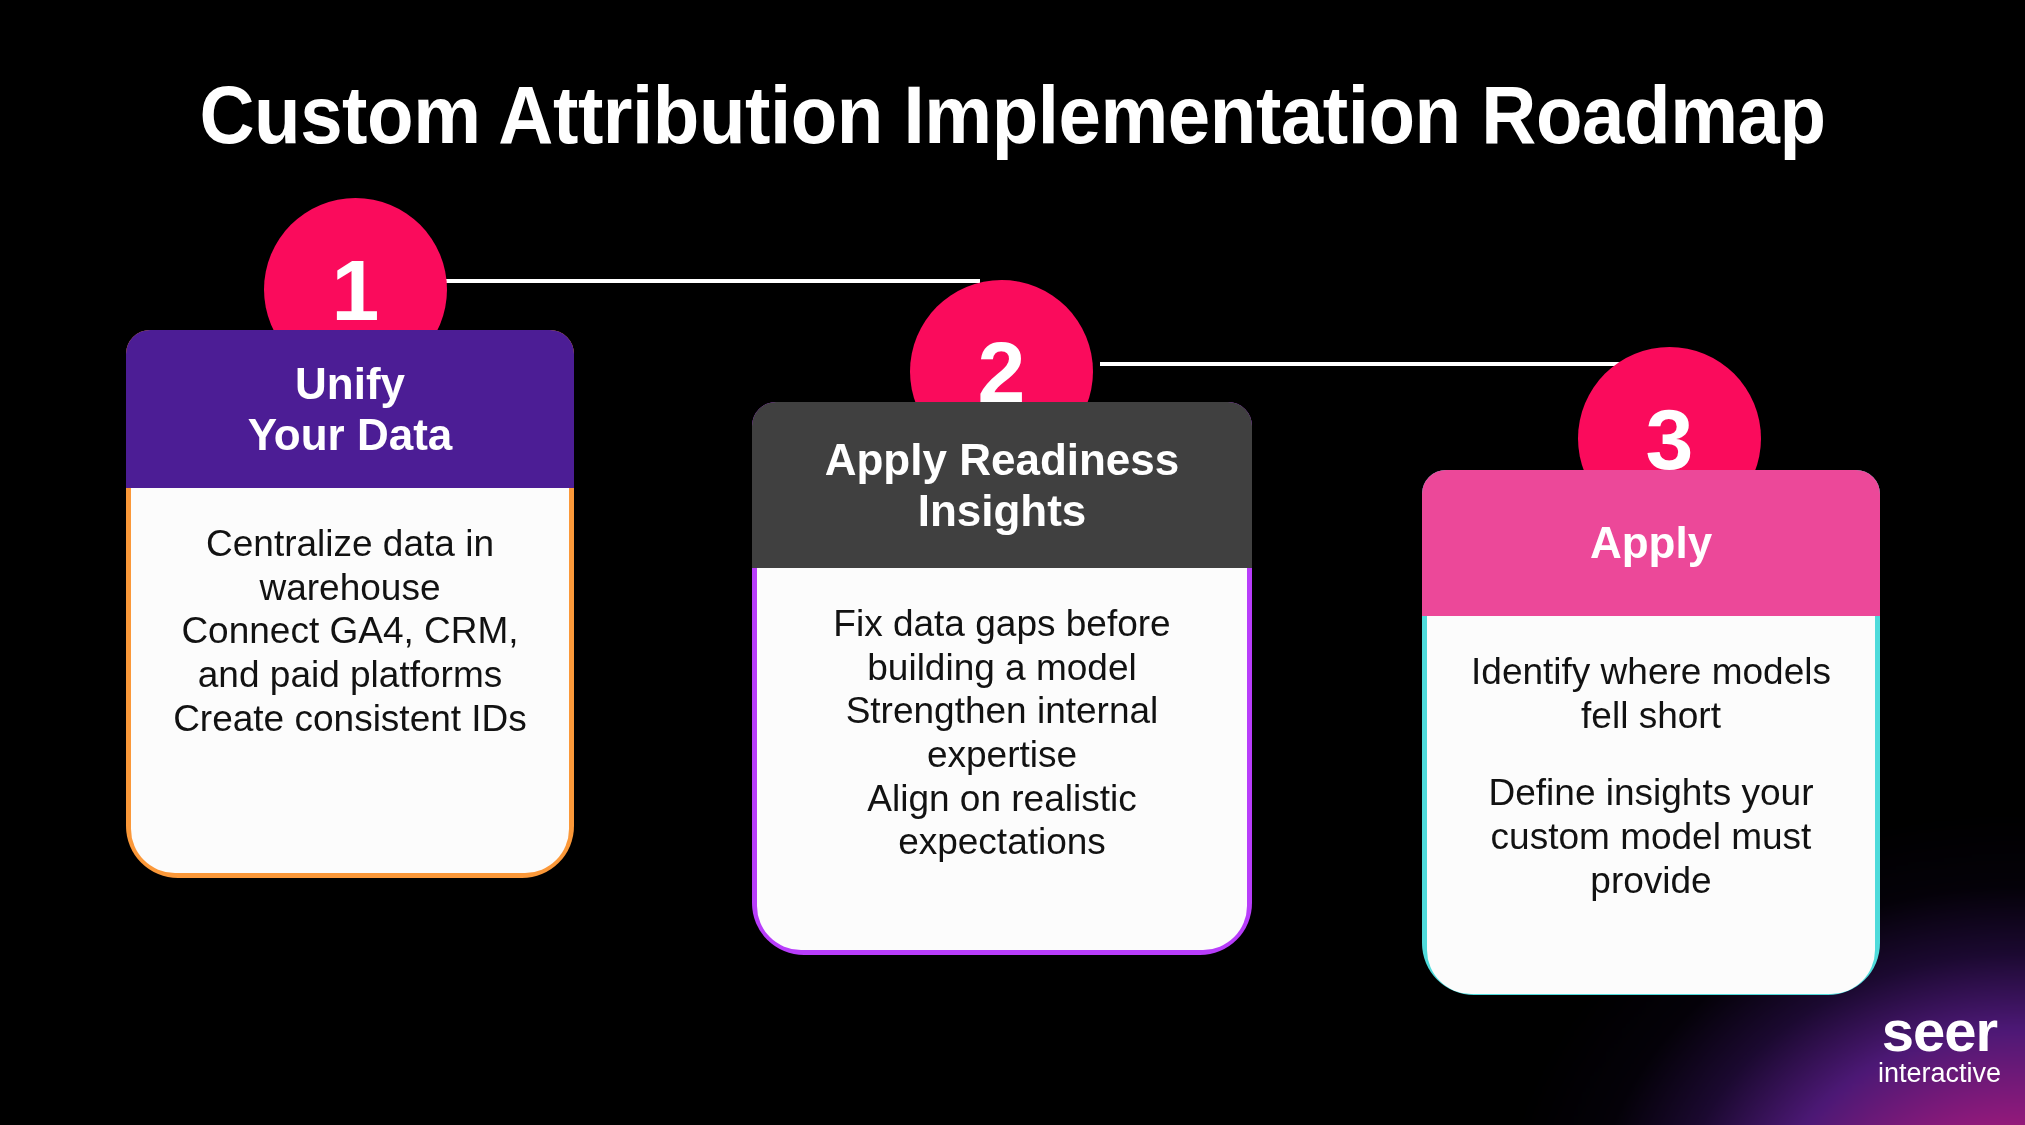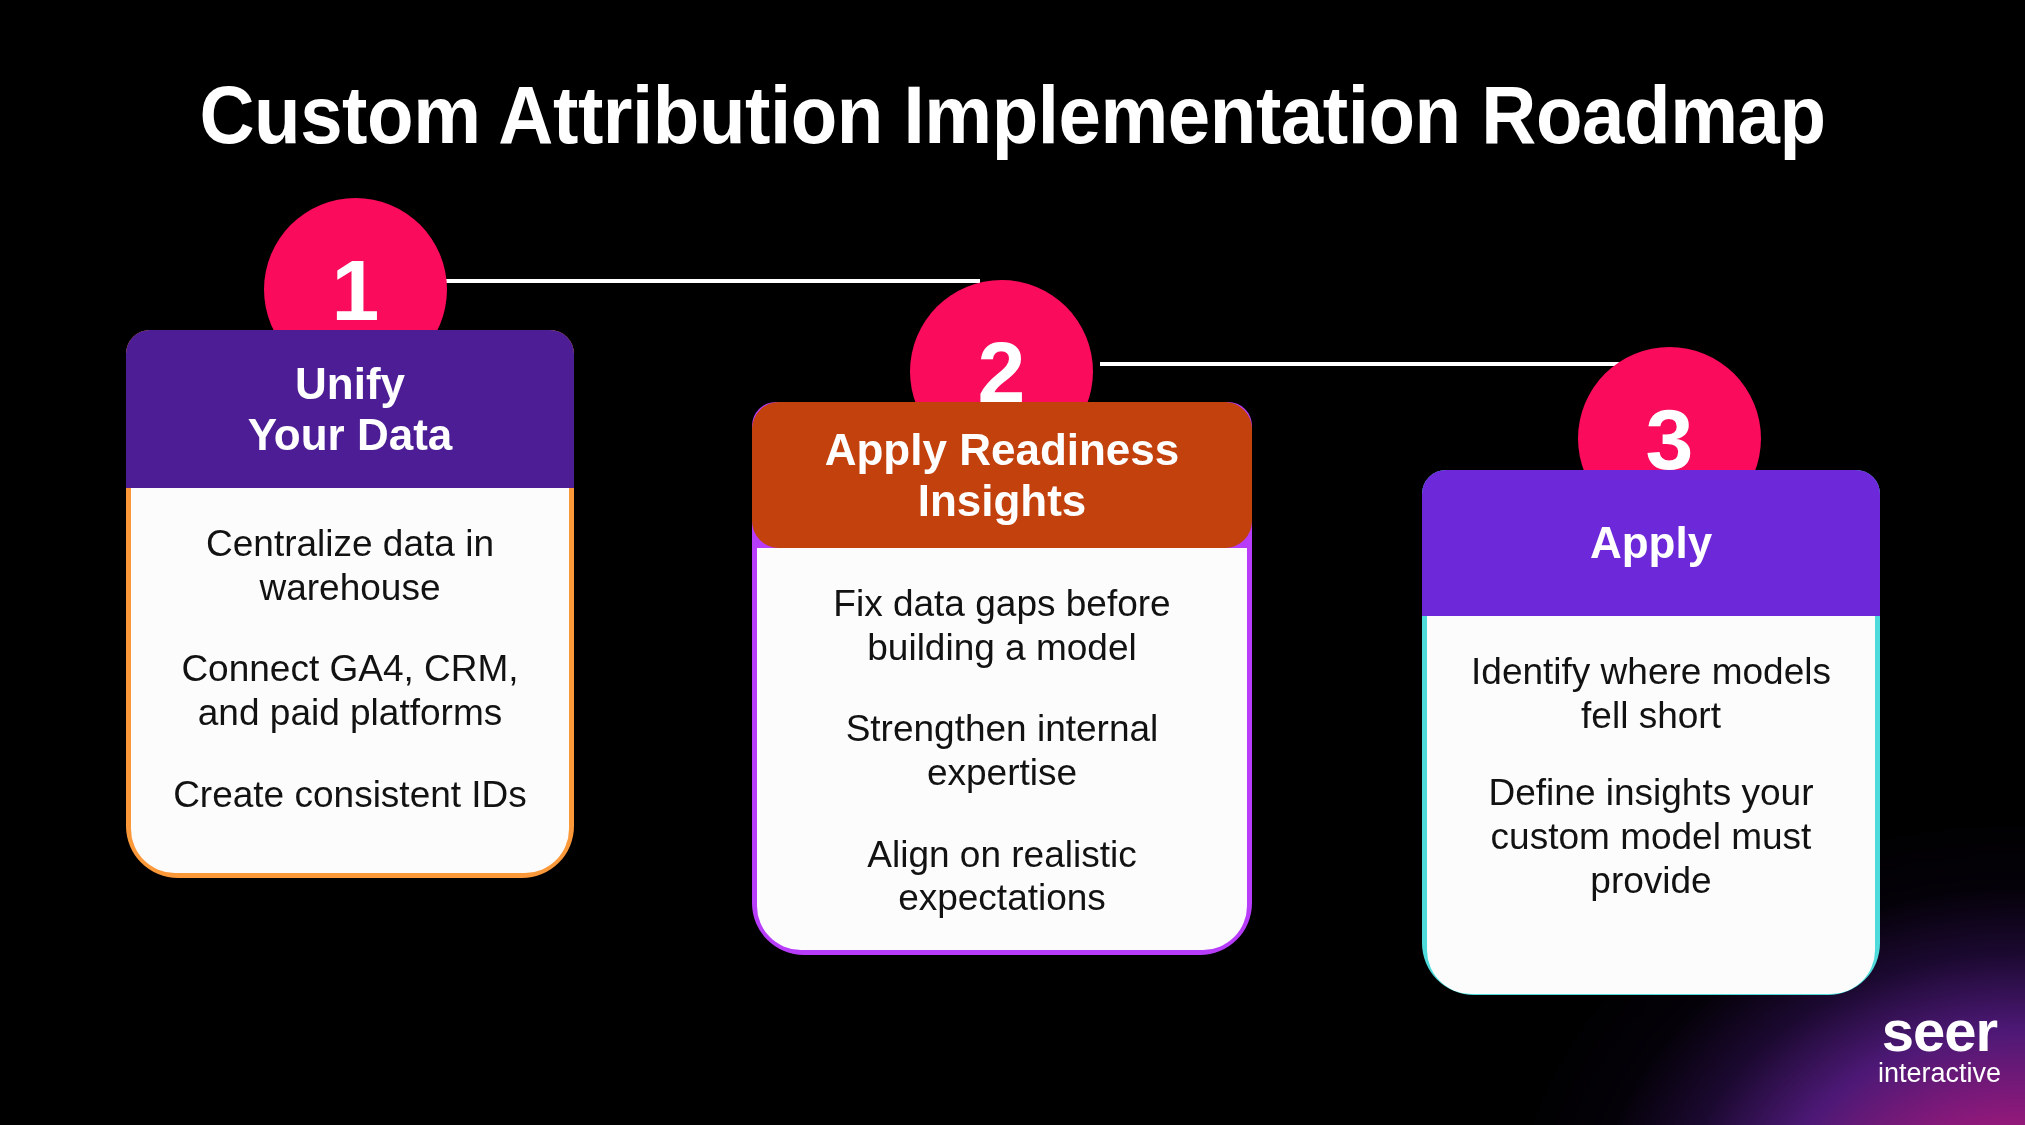--- a/index.html
+++ b/index.html
@@ -104,21 +104,20 @@
     padding: 10px 16px;
   }
   .card-body {
     flex: 1;
     background: #FCFCFC;
     box-sizing: border-box;
     padding: 34px 22px 30px;
     display: flex;
     flex-direction: column;
     justify-content: flex-start;
-    gap: 38px;
     border-radius: 0 0 44px 44px;
   }
   .card-body p {
     margin: 0;
     text-align: center;
     color: #121212;
     font-size: 37px;
     line-height: 1.18;
     font-weight: 400;
   }
@@ -135,32 +134,32 @@
   #card-1 .card-body { margin: 0 5px 5px 5px; }
 
   
   #card-2 {
     left: 752px;
     top: 402px;
     width: 500px;
     height: 553px;
     background: #B83DFB;
   }
-  #card-2 .card-header { height: 166px; background: #c2410c; border-radius: 27px; }
+  #card-2 .card-header { height: 166px; background: #404040; }
   #card-2 .card-body { margin: 0 5px 5px 5px; }
 
   
   #card-3 {
     left: 1422px;
     top: 470px;
     width: 458px;
     height: 525px;
     background: #4FDBDB;
   }
-  #card-3 .card-header { height: 146px; background: #6d28d9; }
+  #card-3 .card-header { height: 146px; background: #ec4899; }
   #card-3 .card-body { margin: 0 5px 1px 5px; gap: 34px; }
 
   
   .logo {
     position: absolute;
     right: 56px;
     bottom: 38px;
     text-align: center;
     color: #ffffff;
     z-index: 12;

